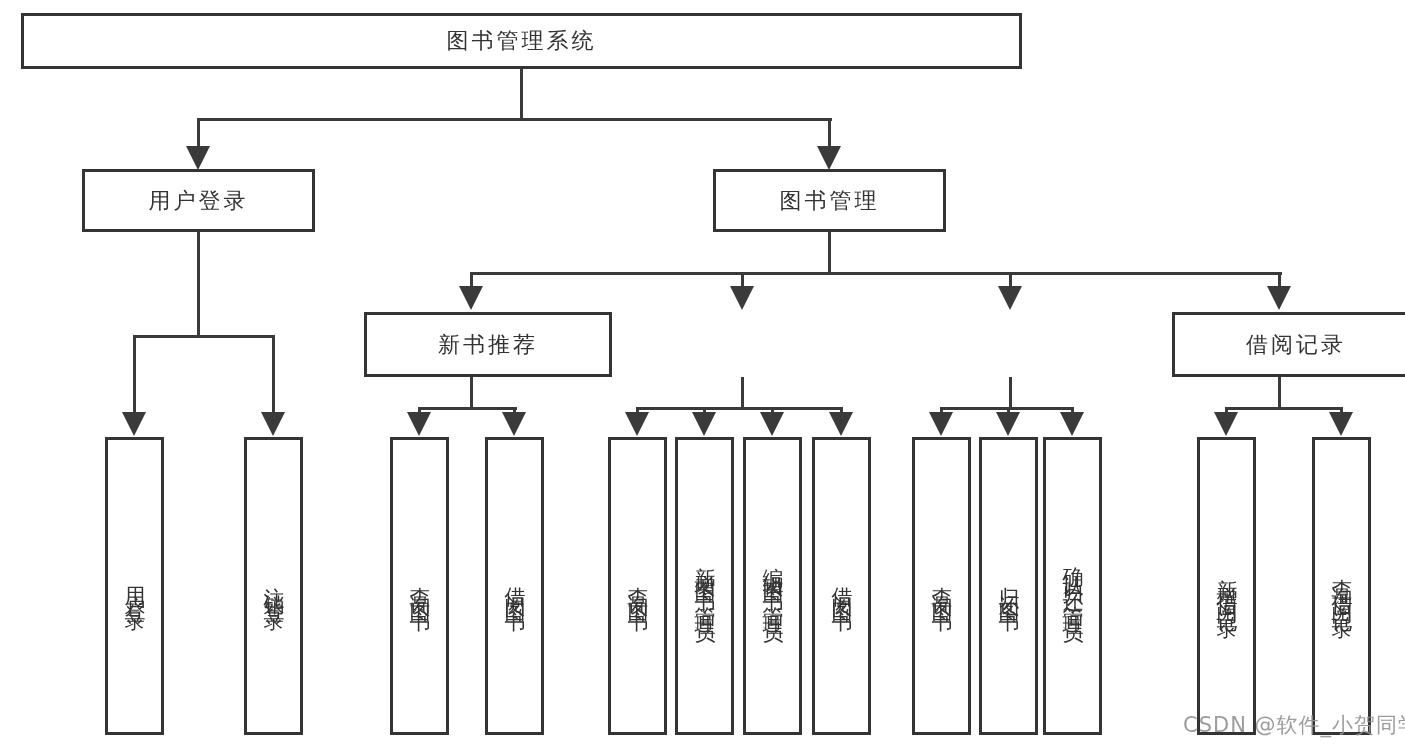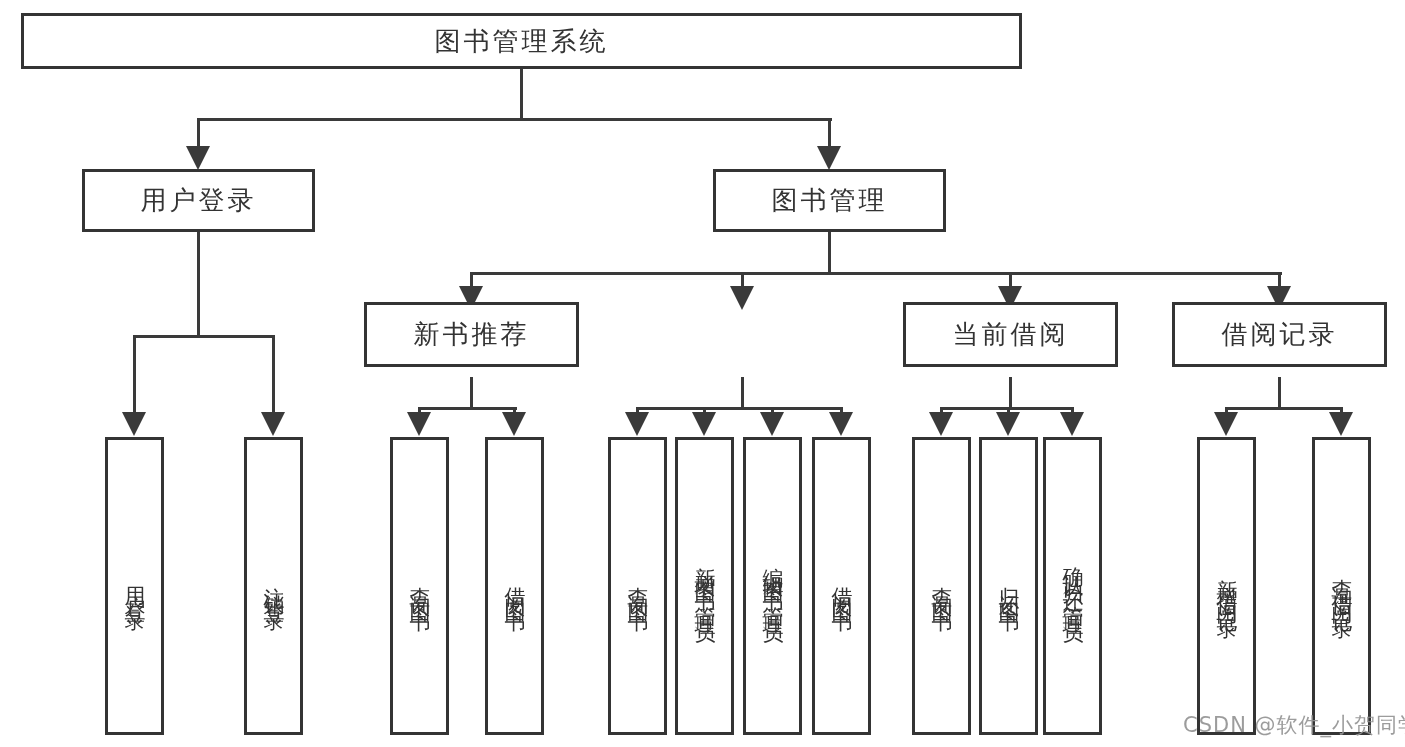--- a/index.html
+++ b/index.html
@@ -4,24 +4,24 @@
 <style>
   html,body{margin:0;padding:0;background:#ffffff;}
   .canvas{
     position:relative;width:1405px;height:747px;background:#ffffff;
     font-family:"DejaVu Sans","Liberation Sans",sans-serif;overflow:hidden;
   }
   .box{
     position:absolute;background:#ffffff;border:3px solid #343434;color:#333333;
     display:flex;align-items:center;justify-content:center;box-sizing:border-box;
   }
-  .hlabel{font-size:26px;letter-spacing:3px;white-space:nowrap;}
+  .hlabel{font-size:22px;letter-spacing:3px;white-space:nowrap;}
   .root{left:21px;top:13px;width:1001px;height:56px;}
   .h2{top:169px;width:233px;height:63px;}
-  .h3{top:302px;width:215px;height:65px;}
+  .h3{top:312px;width:248px;height:65px;}
   .leaf{top:437px;width:59px;height:298px;}
   .vlabel{writing-mode:vertical-rl;font-size:21px;letter-spacing:8px;line-height:1;}
   .vl{position:absolute;width:3px;background:#3a3a3a;}
   .hl{position:absolute;height:3px;background:#3a3a3a;}
   .arr{position:absolute;width:0;height:0;border-left:12px solid transparent;
        border-right:12px solid transparent;border-top:24px solid #3a3a3a;}
   .wm{position:absolute;left:1183px;top:711px;font-size:21px;color:rgba(148,148,148,0.92);
       letter-spacing:1px;white-space:nowrap;z-index:5;}
 </style>
 </head>
@@ -60,23 +60,20 @@
   <div class="vl" style="left:741px;top:272px;height:17px"></div>
   <div class="vl" style="left:1009px;top:272px;height:17px"></div>
   <div class="vl" style="left:1278px;top:272px;height:17px"></div>
   <div class="arr" style="left:459px;top:286px"></div>
   <div class="arr" style="left:730px;top:286px"></div>
   <div class="arr" style="left:998px;top:286px"></div>
   <div class="arr" style="left:1267px;top:286px"></div>
 
   <div class="box h3" style="left:364px">
     <span class="hlabel">新书推荐</span>
-  </div>
-  <div class="box h3" style="left:903px">
-    <span class="hlabel">当前借阅</span>
   </div>
   <div class="box h3" style="left:1172px">
     <span class="hlabel">借阅记录</span>
   </div>
 
   <div class="vl" style="left:470px;top:377px;height:33px"></div>
   <div class="hl" style="left:418px;top:407px;width:99px"></div>
   <div class="vl" style="left:418px;top:407px;height:7px"></div>
   <div class="vl" style="left:513px;top:407px;height:7px"></div>
   <div class="arr" style="left:407px;top:412px"></div>

